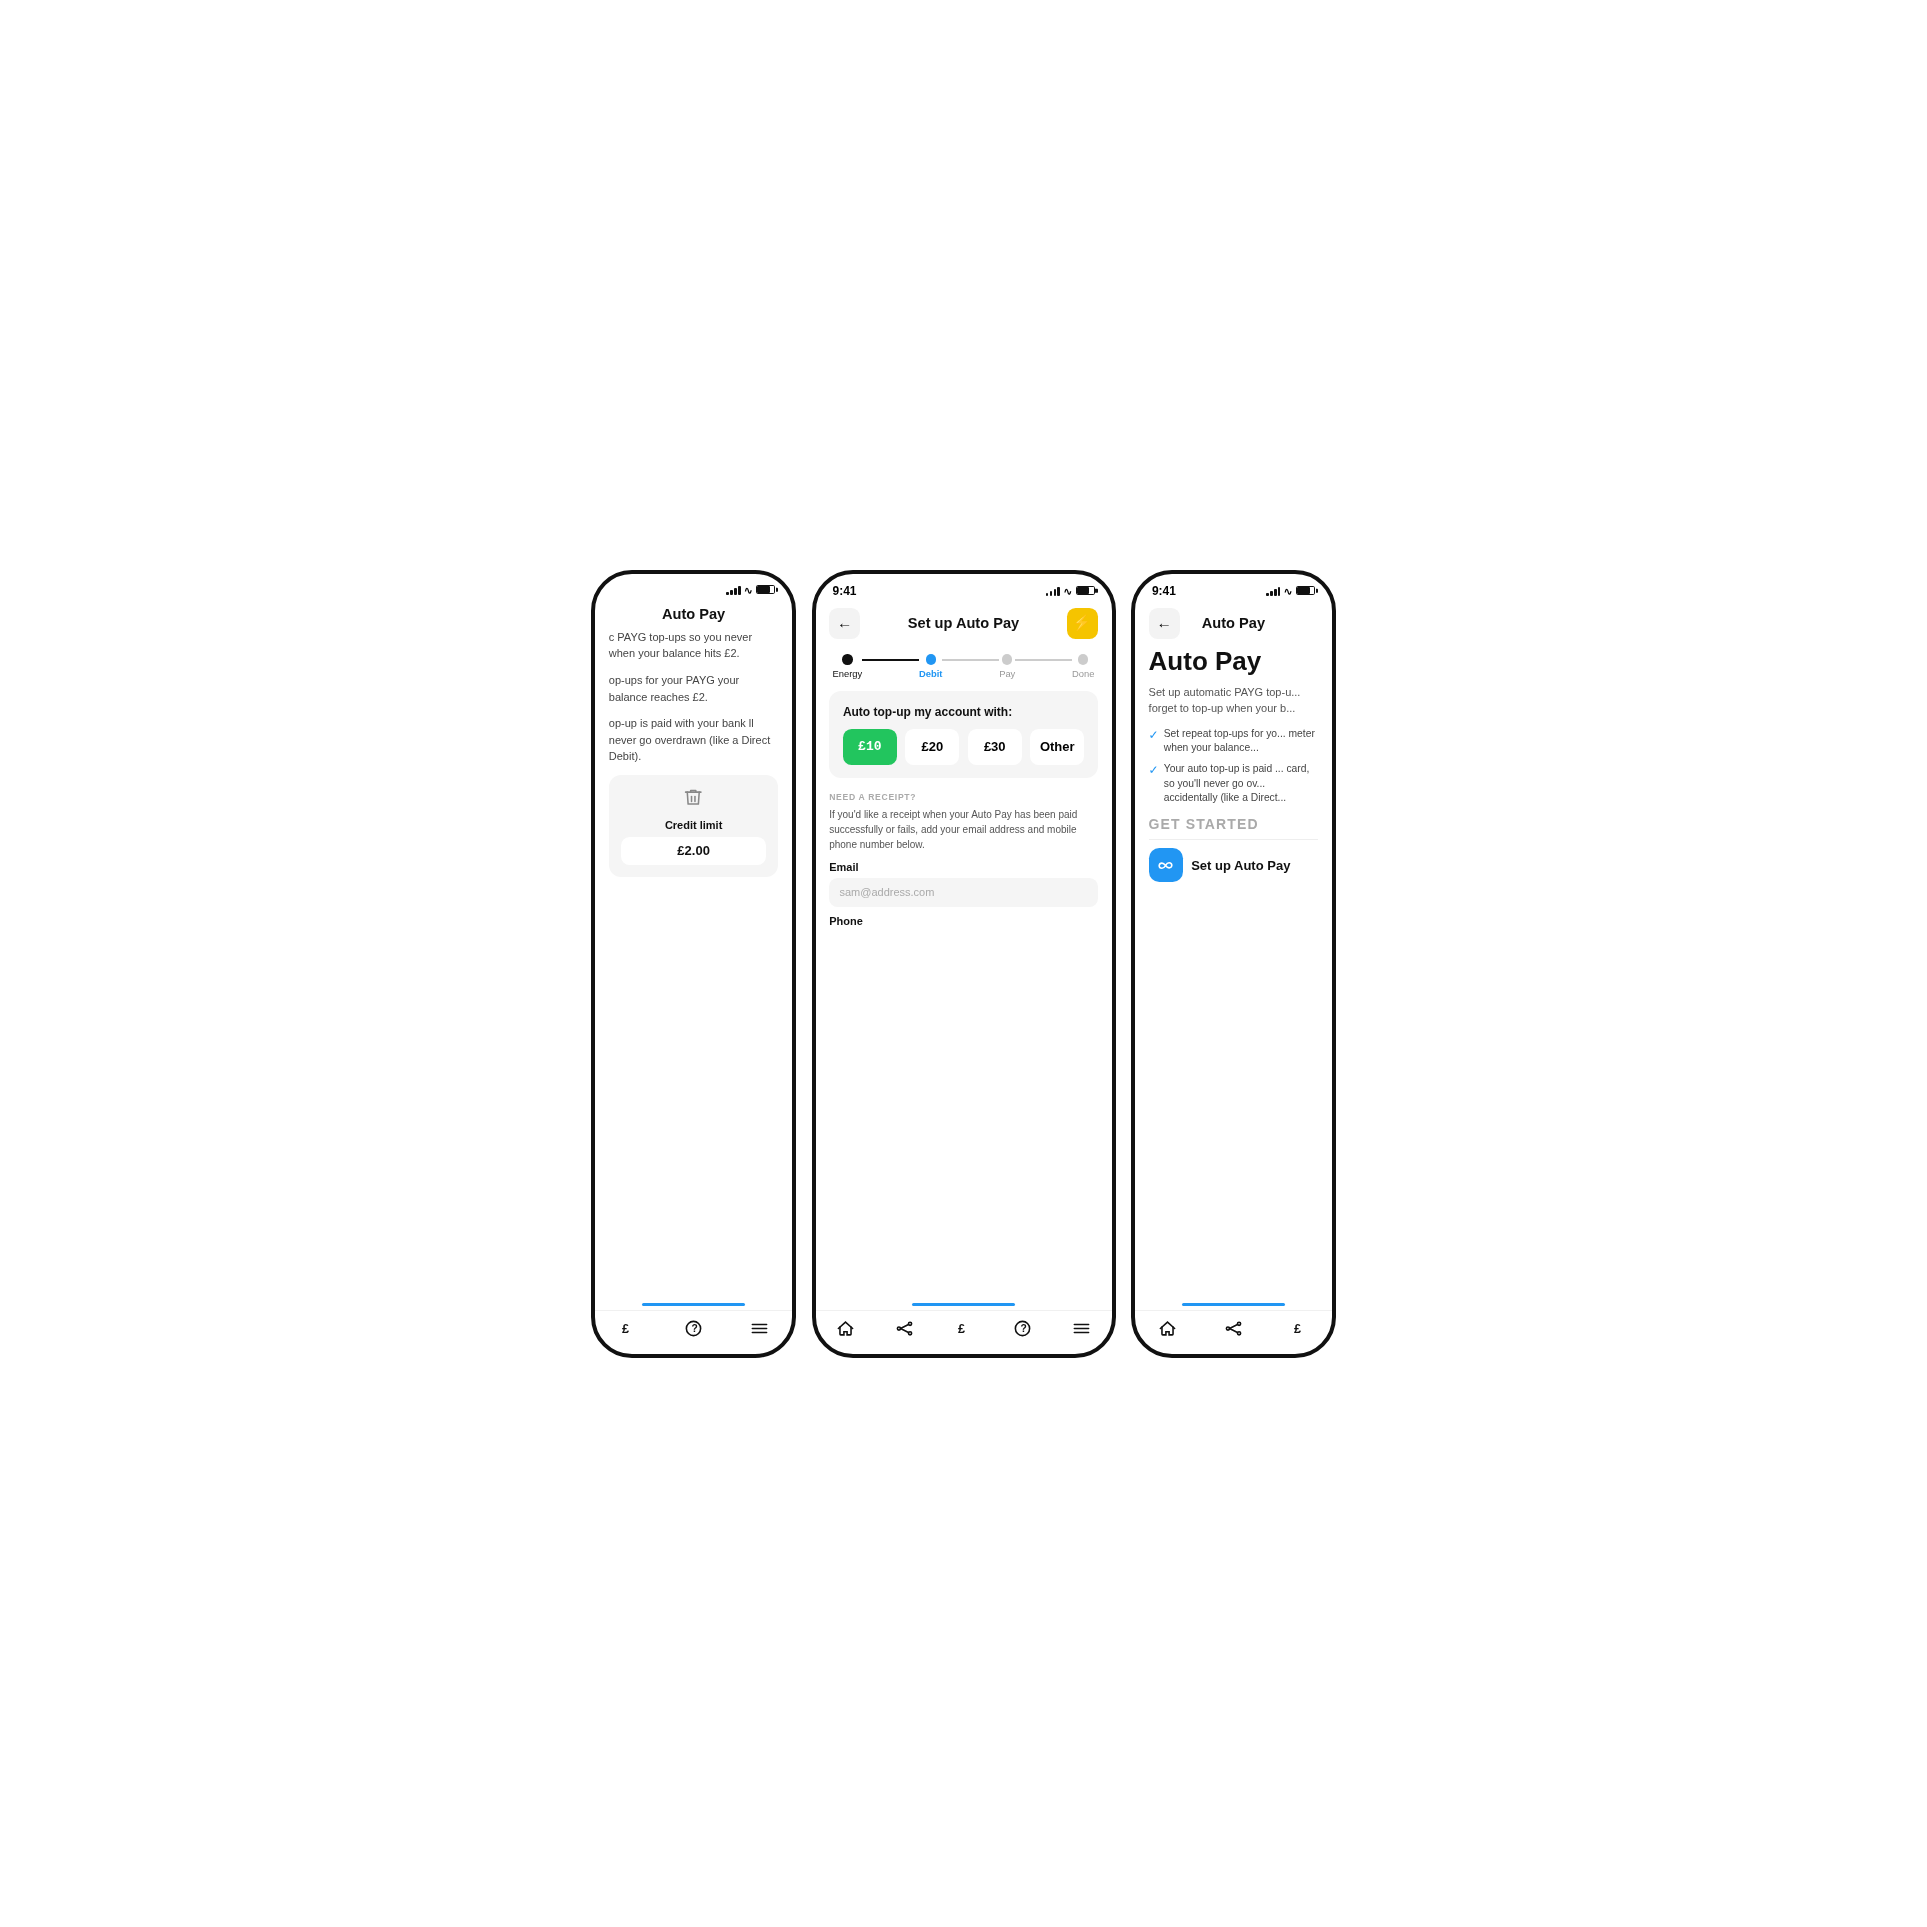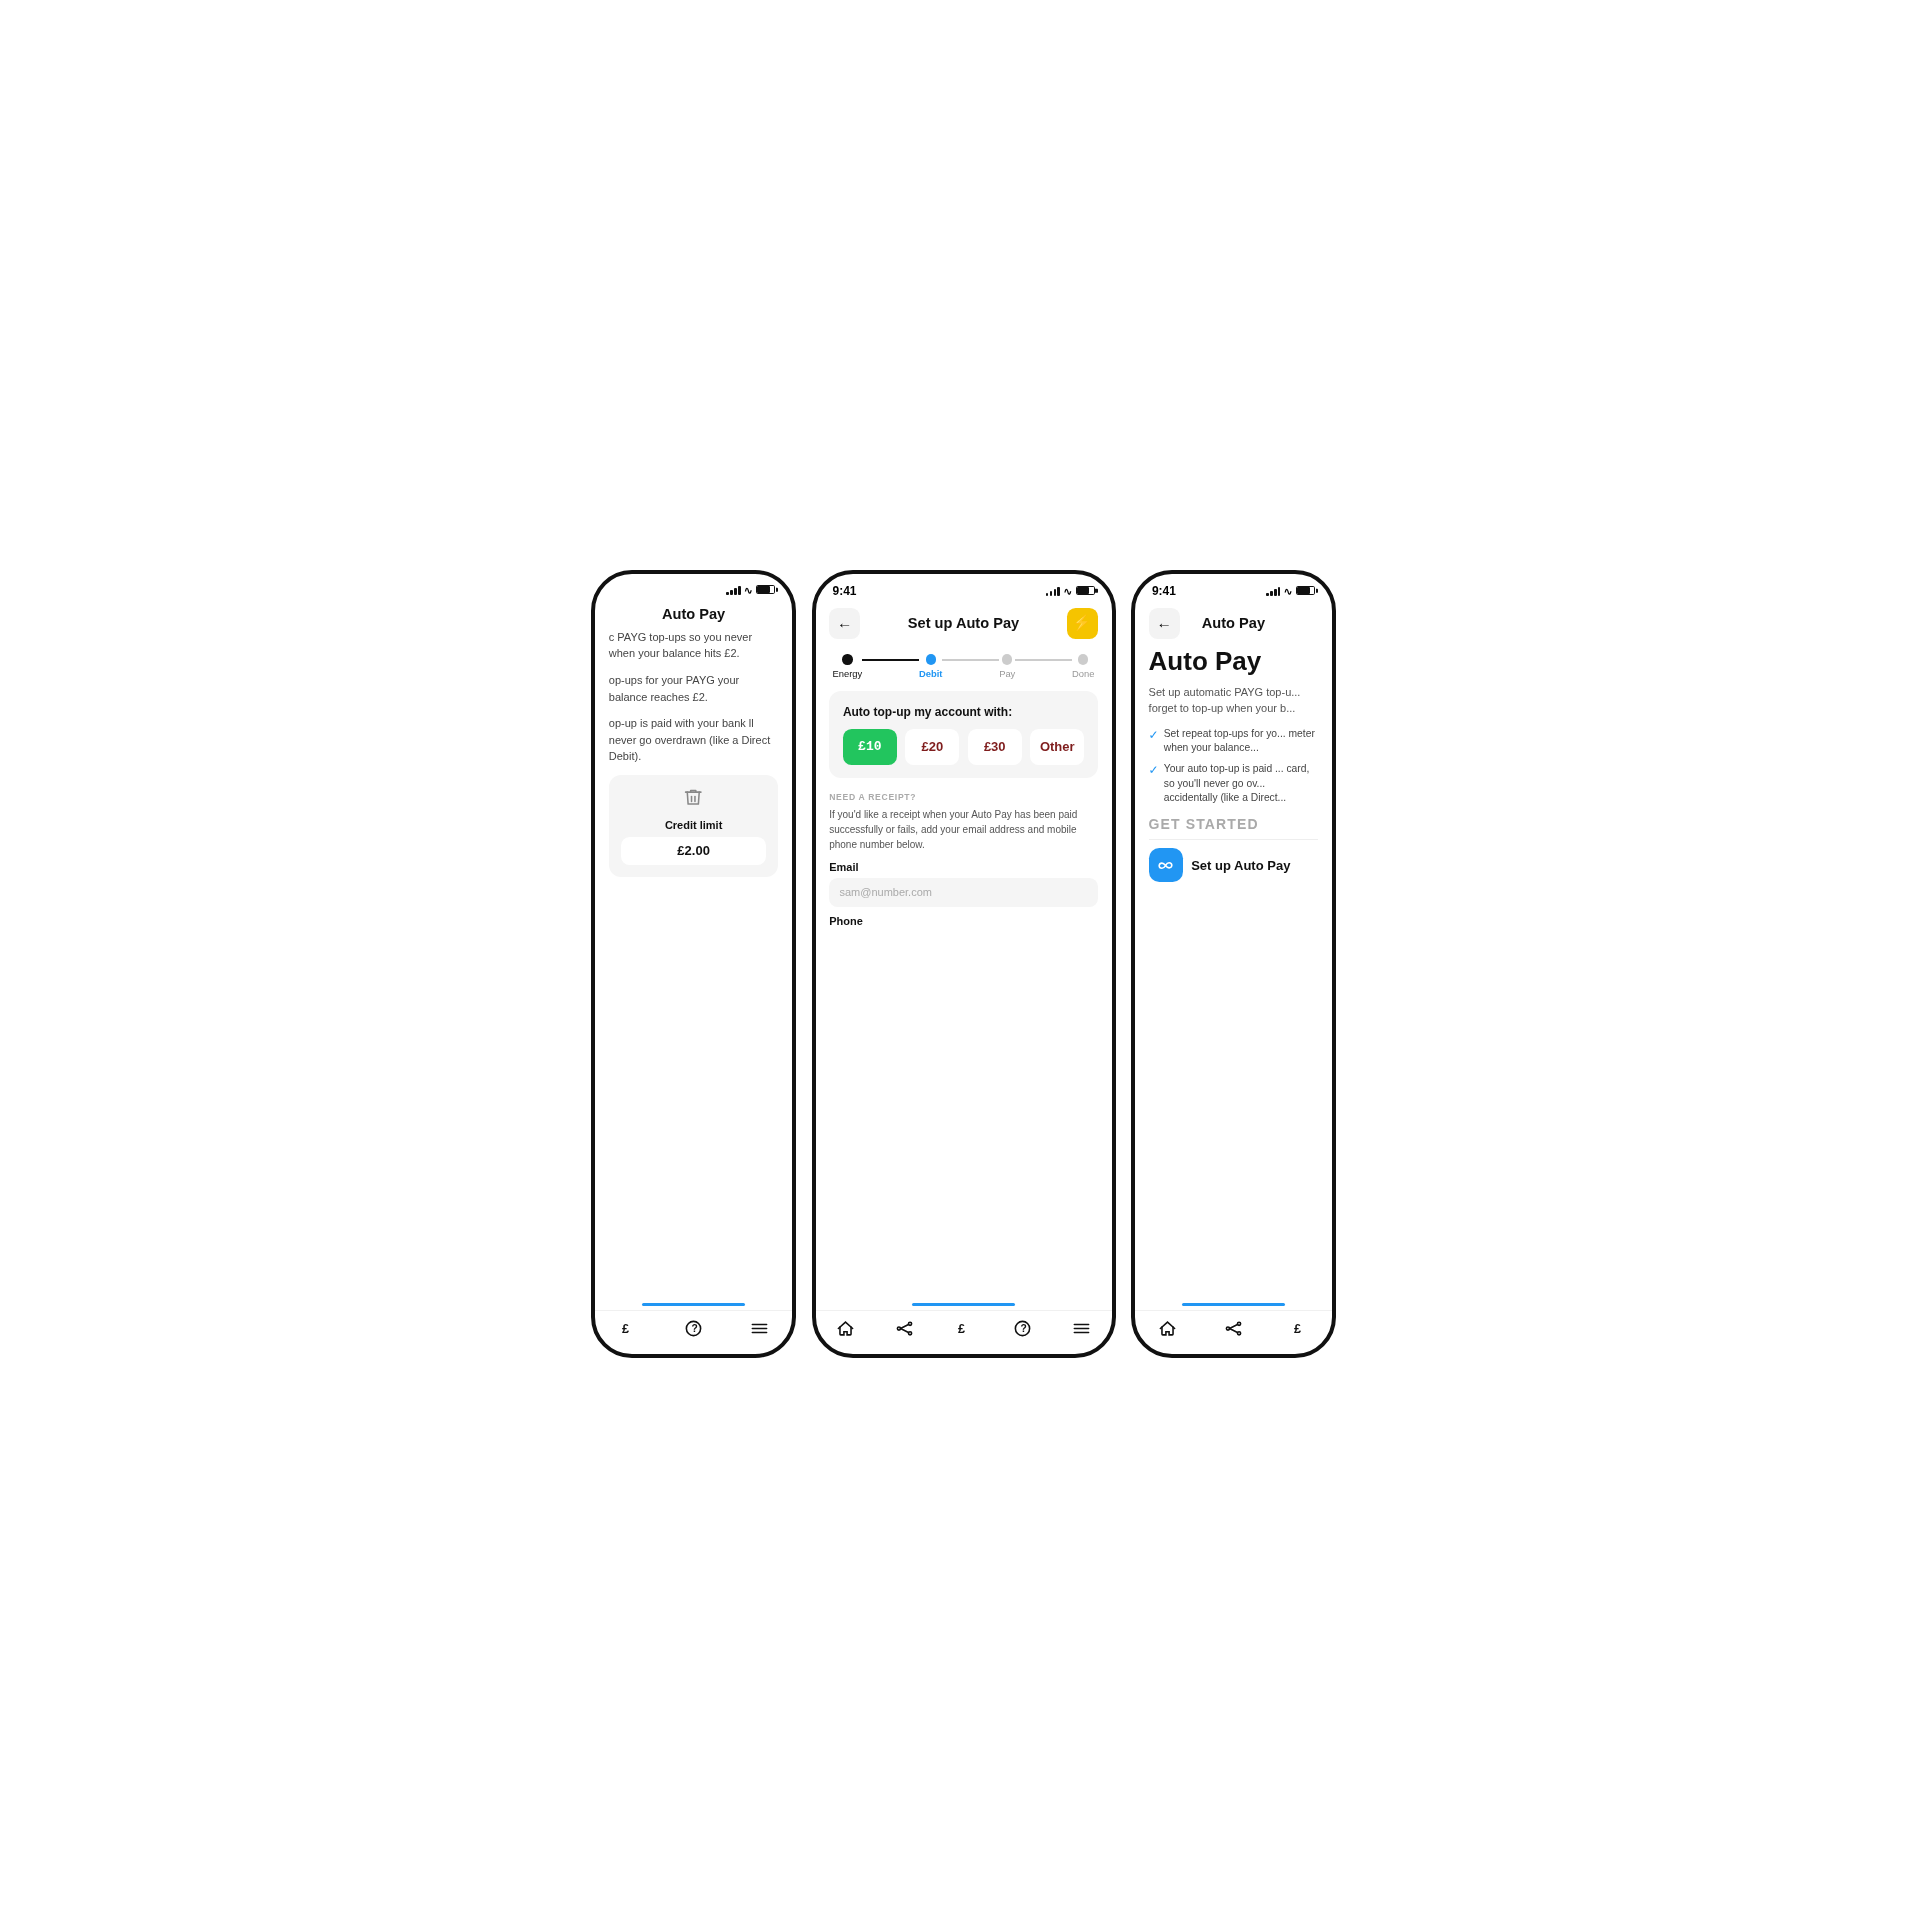--- a/index.html
+++ b/index.html
@@ -189,21 +189,21 @@
     }
     .amount-btn {
       flex: 1;
       min-width: 46px;
       padding: 10.3px 5.1px;
       background: #fff;
       border-radius: 8.6px;
       text-align: center;
       font-size: 13px;
       font-weight: 700;
-      color: #7f1d1d;
+      color: #000000;
       cursor: pointer;
       border: none;
     }
     .amount-btn.selected {
       background: #22c55e;
       color: #fff;
       font-family: Liberation Mono, monospace;
     }
 
     
@@ -515,21 +515,21 @@
           <button class="amount-btn">Other</button>
         </div>
       </div>
 
 
       <div class="receipt-section">
         <div class="receipt-label">NEED A RECEIPT?</div>
         <div class="receipt-desc">If you'd like a receipt when your Auto Pay has been paid successfully or fails, add your email address and mobile phone number below.</div>
         <div class="field-label">Email</div>
         <div class="field-input">
-          <span style="color:#aaa;">sam@number.com</span>
+          <span style="color:#aaa;">sam@address.com</span>
         </div>
         <div class="field-label">Phone</div>
       </div>
     </div>
 
     <div class="bottom-indicator" style="margin-bottom:3.4px;"></div>
     <div class="bottom-nav">
       <div class="nav-icon">
         <svg viewBox="0 0 24 24" fill="none" stroke="#111" stroke-width="2" stroke-linecap="round">
           <path d="M3 12L12 4l9 8"></path>

